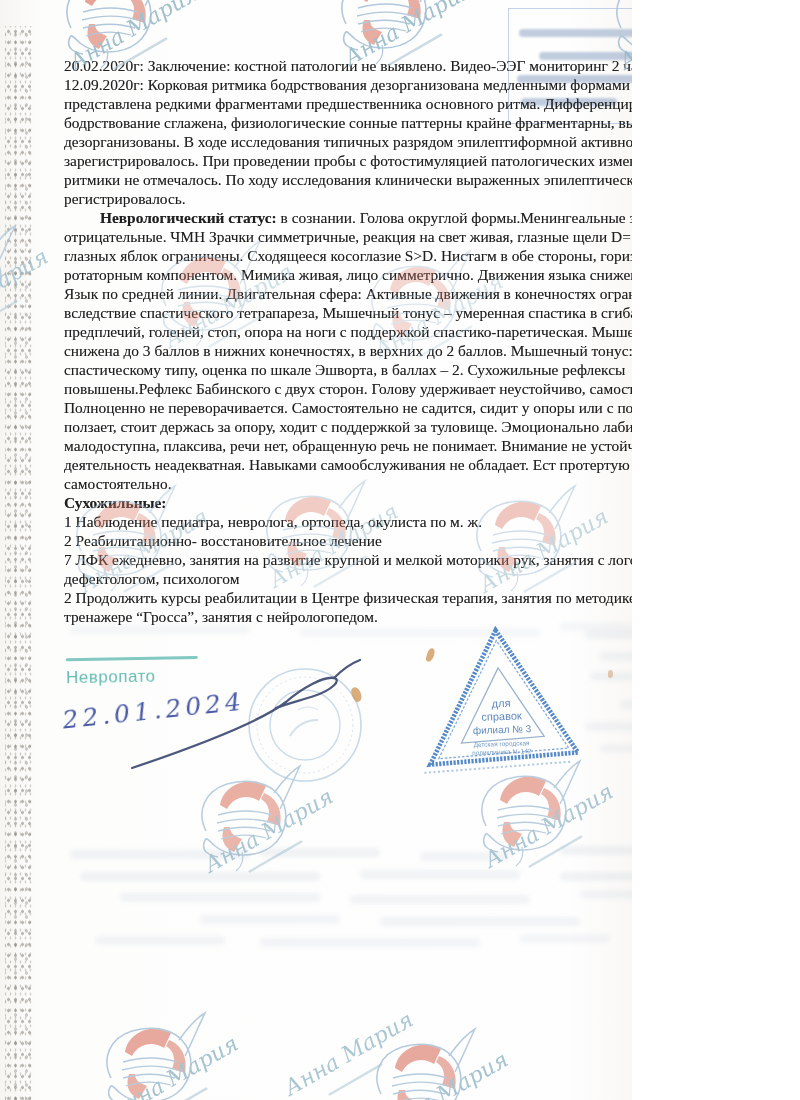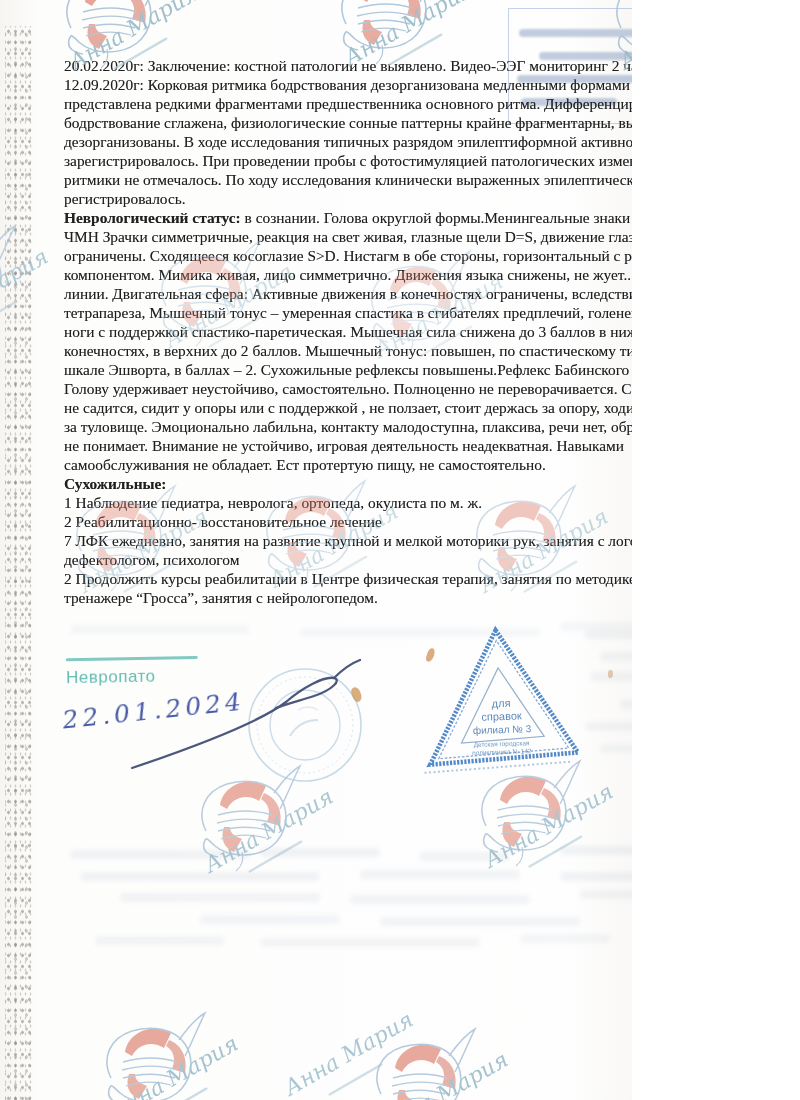--- a/index.html
+++ b/index.html
@@ -13,21 +13,21 @@
       radial-gradient(rgba(140,132,120,.45) .8px, transparent 1.1px),
       radial-gradient(rgba(90,85,78,.32) 1.2px, transparent 1.7px);
     background-size:7px 11px,5px 8px,11px 14px;
     background-position:0 0,3px 4px,5px 2px;}
   #grain-left{left:5px;top:26px;width:27px;height:1074px;opacity:.85;}
   #grain-right{left:768px;top:12px;width:30px;height:1082px;opacity:.6;}
 
   
   #report{position:absolute;left:64px;top:56px;width:682px;font-size:15.4px;line-height:19px;color:#1f1f1f;text-shadow:0 0 .5px rgba(40,40,40,.45);}
   #report p{margin:0;}
-  .bold{font-weight:bold;}
+  .bold{font-weight:bold;margin-left:36px;}
 
   
   .ghost-row{position:absolute;height:9px;border-radius:4px;background:rgba(140,155,178,.38);filter:blur(2px);}
   
   #ghost-box{position:absolute;left:508px;top:8px;width:262px;height:114px;border:1px solid rgba(100,140,200,.38);}
   #ghost-box .ghost-row{background:rgba(110,138,180,.42);filter:blur(1.3px);height:8px;}
 
   
   .wm{position:absolute;width:180px;height:115px;pointer-events:none;}
   .wm svg{overflow:visible;}

